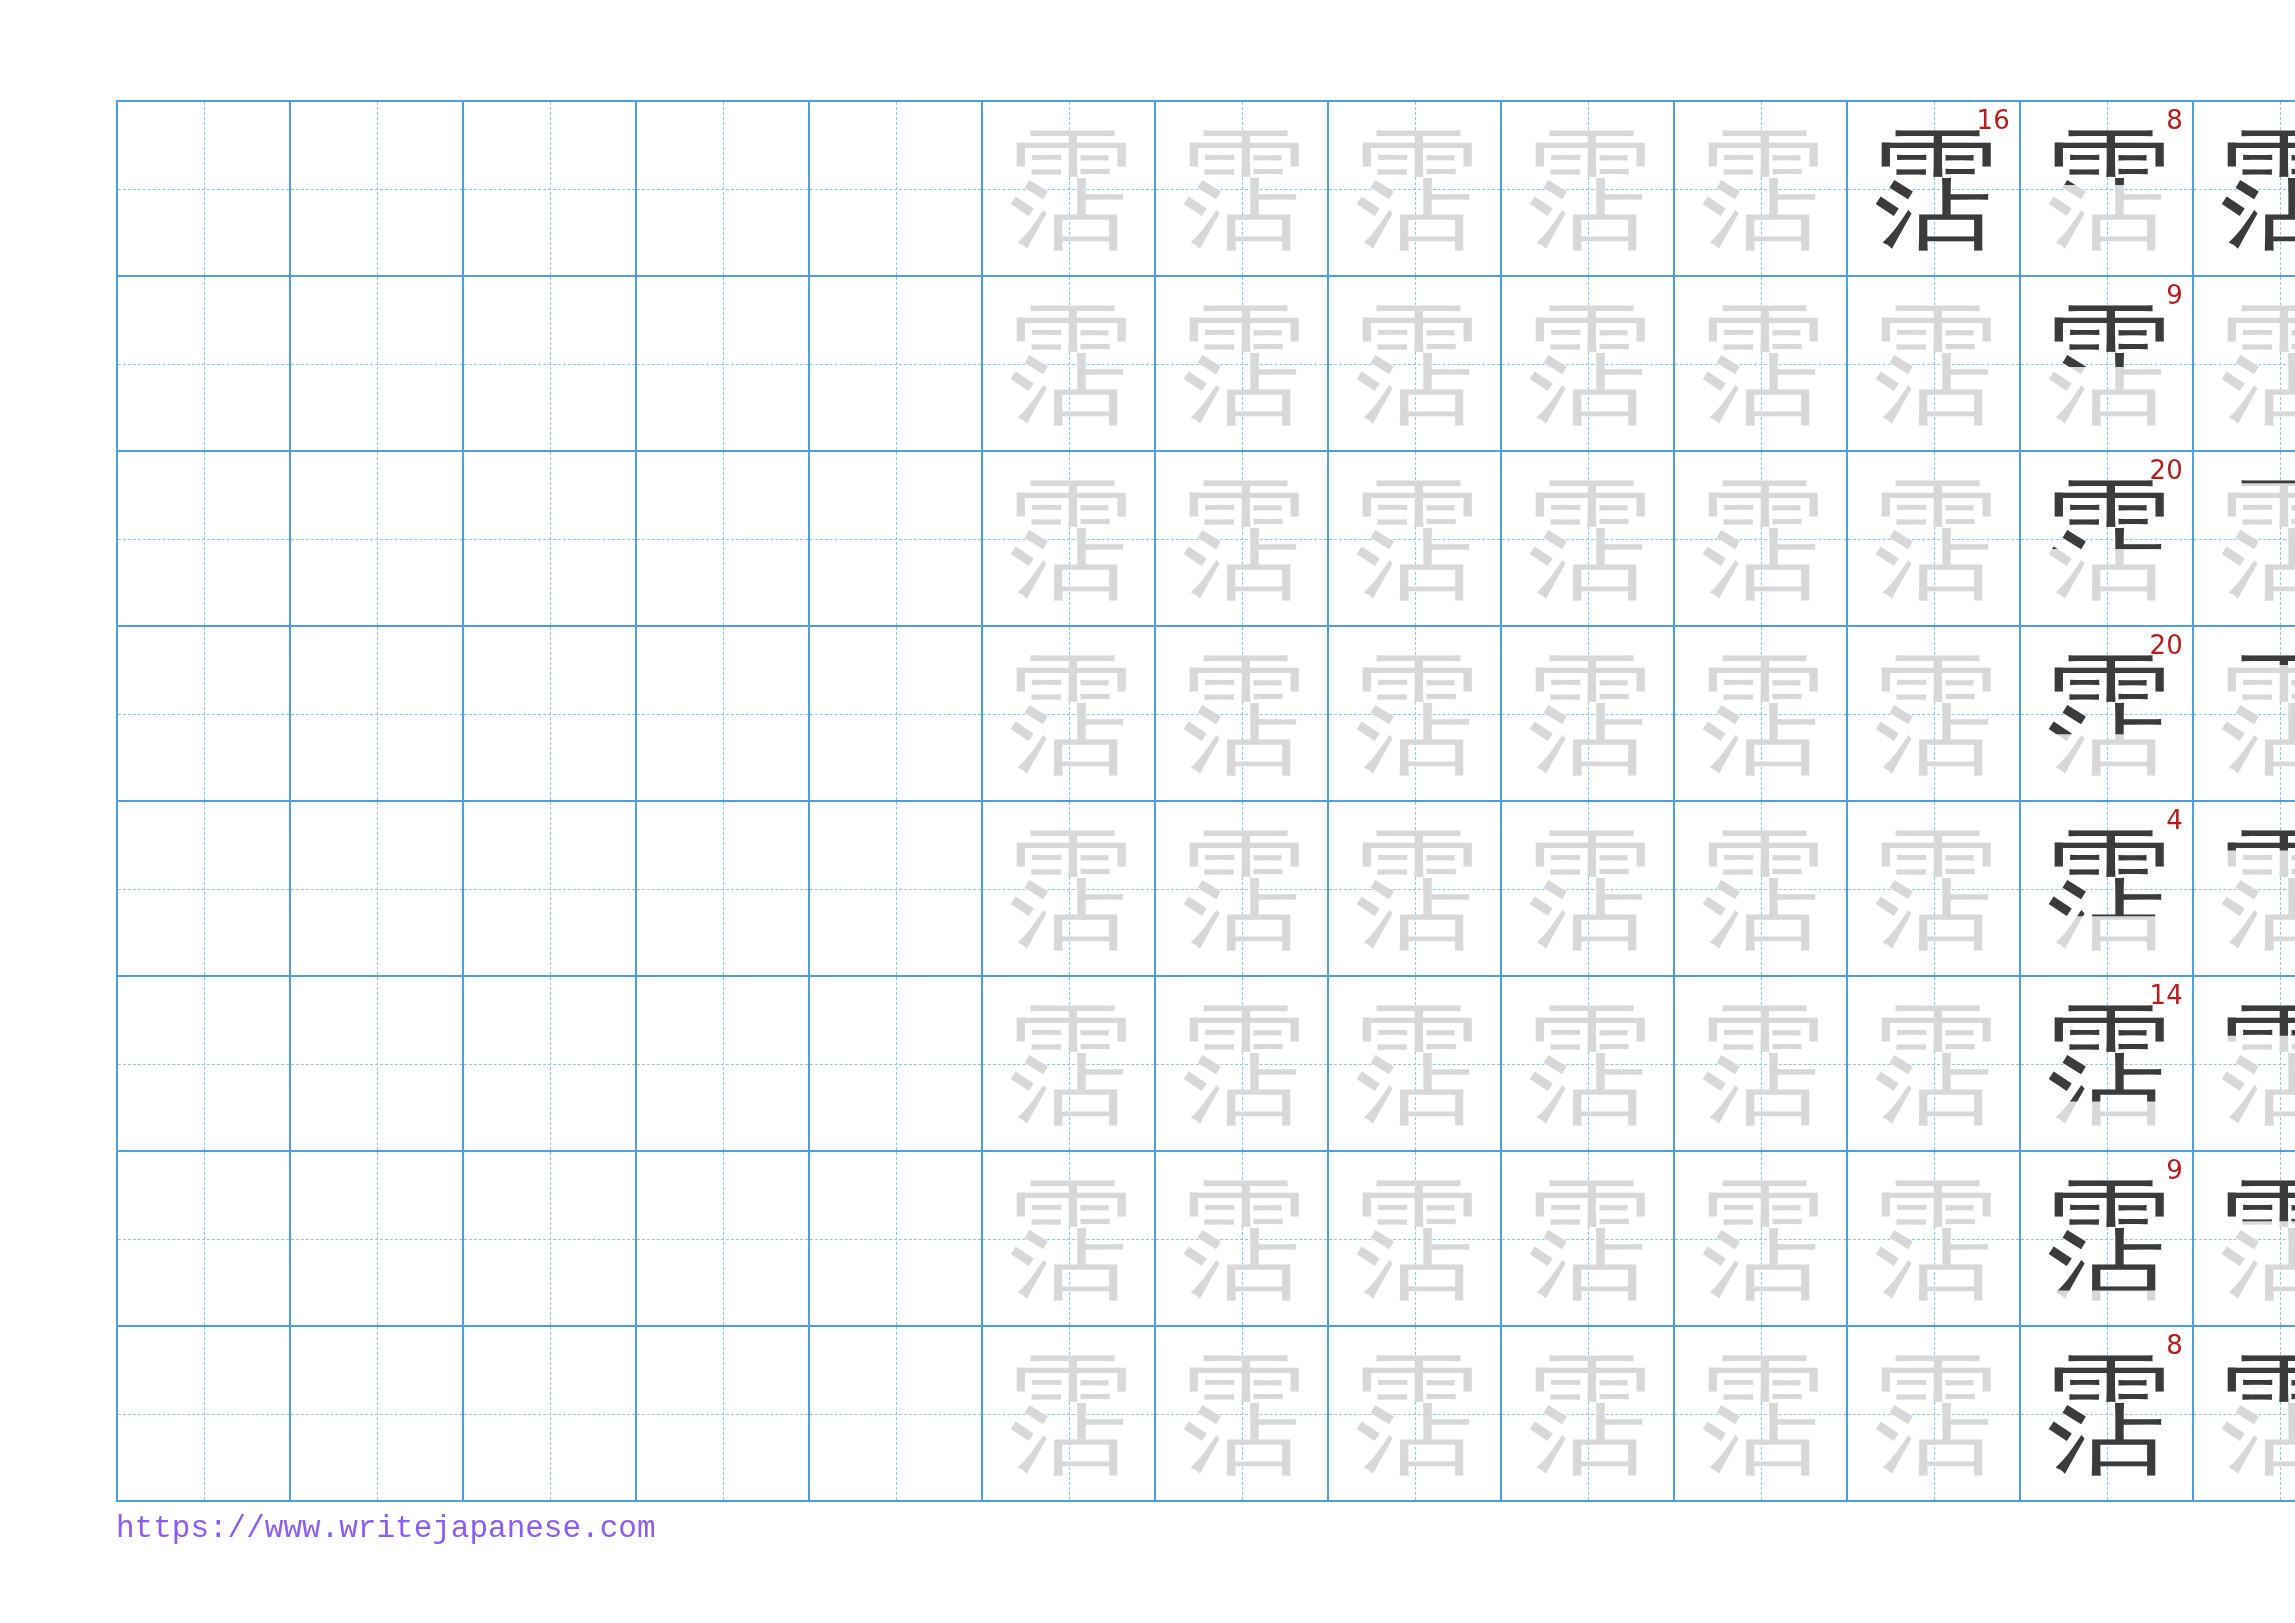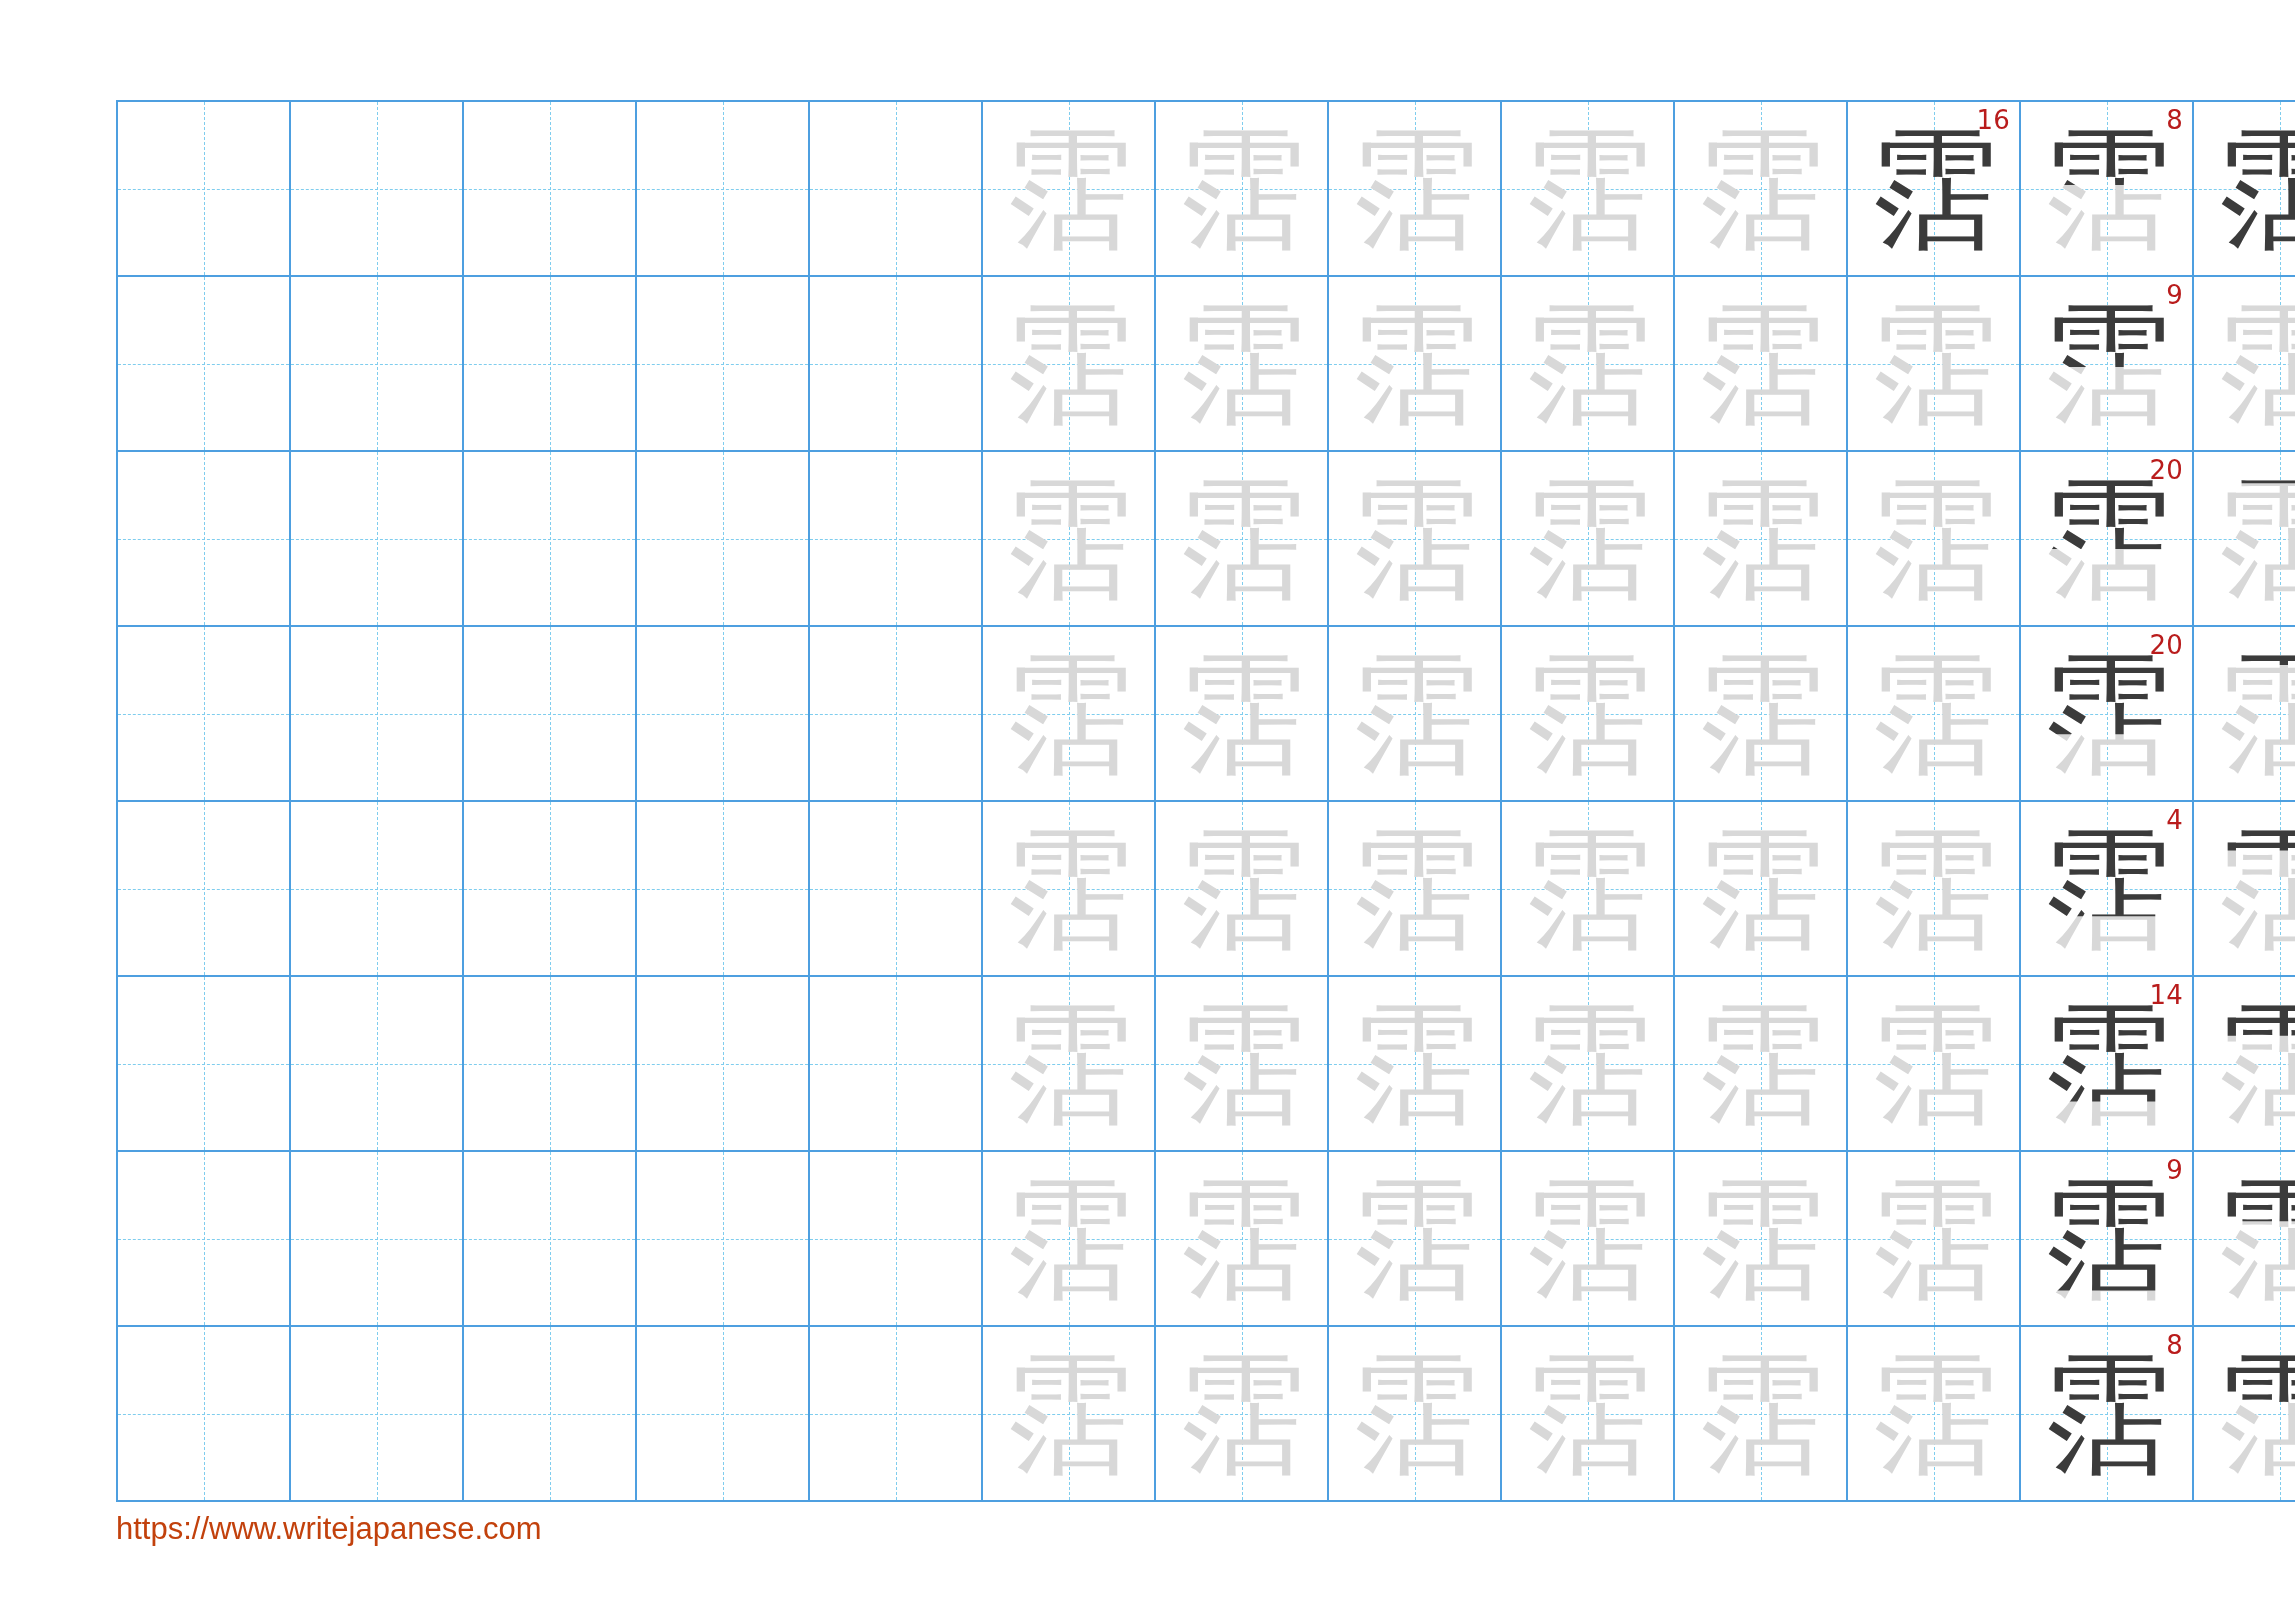--- a/index.html
+++ b/index.html
@@ -101,23 +101,23 @@
   .clip-wrap {
     position: absolute;
     left: 0; right: 0; top: 0; bottom: 0;
     overflow: hidden;
   }
 
   .footer-link {
     position: absolute;
     left: 116px;
     top: 1511px;
-    font-family: Liberation Sans, sans-serif;
+    font-family: Liberation Mono, monospace;
     font-size: 31px;
-    color: #c2410c;
+    color: #8b5cf6;
     letter-spacing: 0px;
   }
 </style>
 </head>
 <body>
 
 <div class="sheet">
   <table class="grid">
     <tbody id="grid-body">
         <tr>

